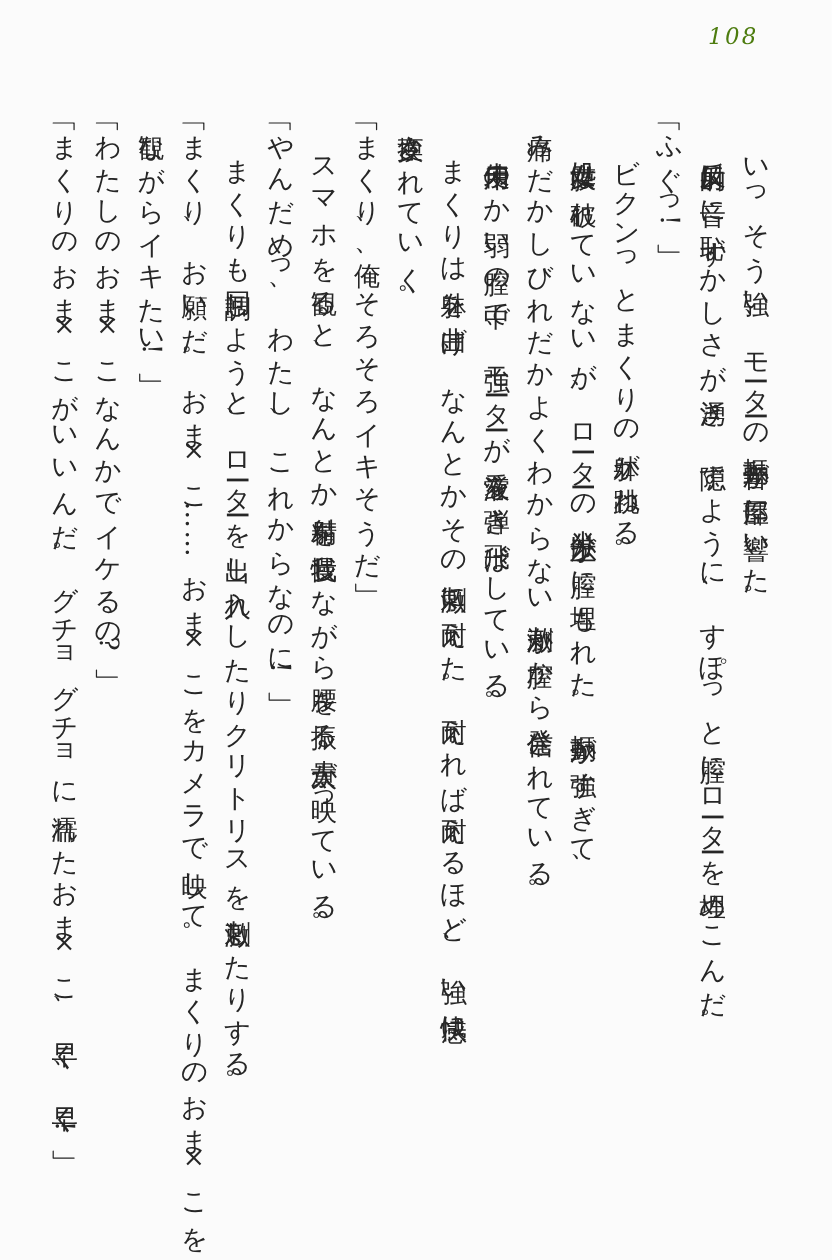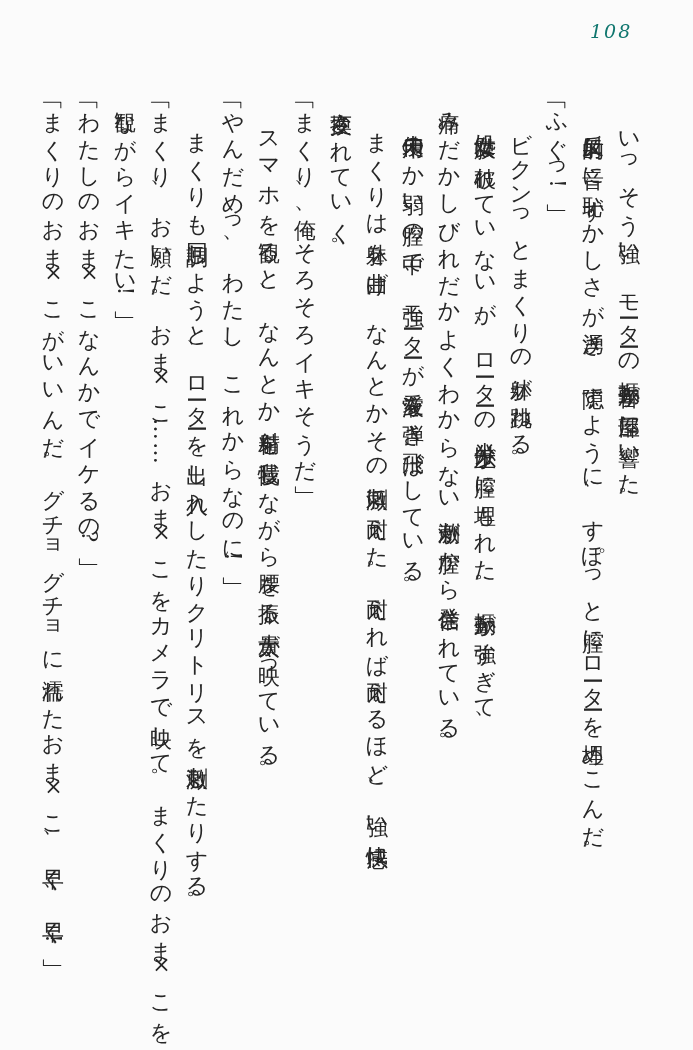--- a/index.html
+++ b/index.html
@@ -18,21 +18,21 @@
     background: #fbfbfb;
     font-family: "DejaVu Serif", "Liberation Serif", serif;
   }
   .page-number {
     position: absolute;
     top: 20px;
     left: 590px;
     font-style: italic;
     font-size: 19px;
     letter-spacing: 2px;
-    color: #0f766e;
+    color: #4d7c0f;
   }
   .page-text {
     position: absolute;
     top: 95px;
     right: 46px;
     height: 950px;
     writing-mode: vertical-rl;
     text-orientation: mixed;
     color: #262626;
   }

